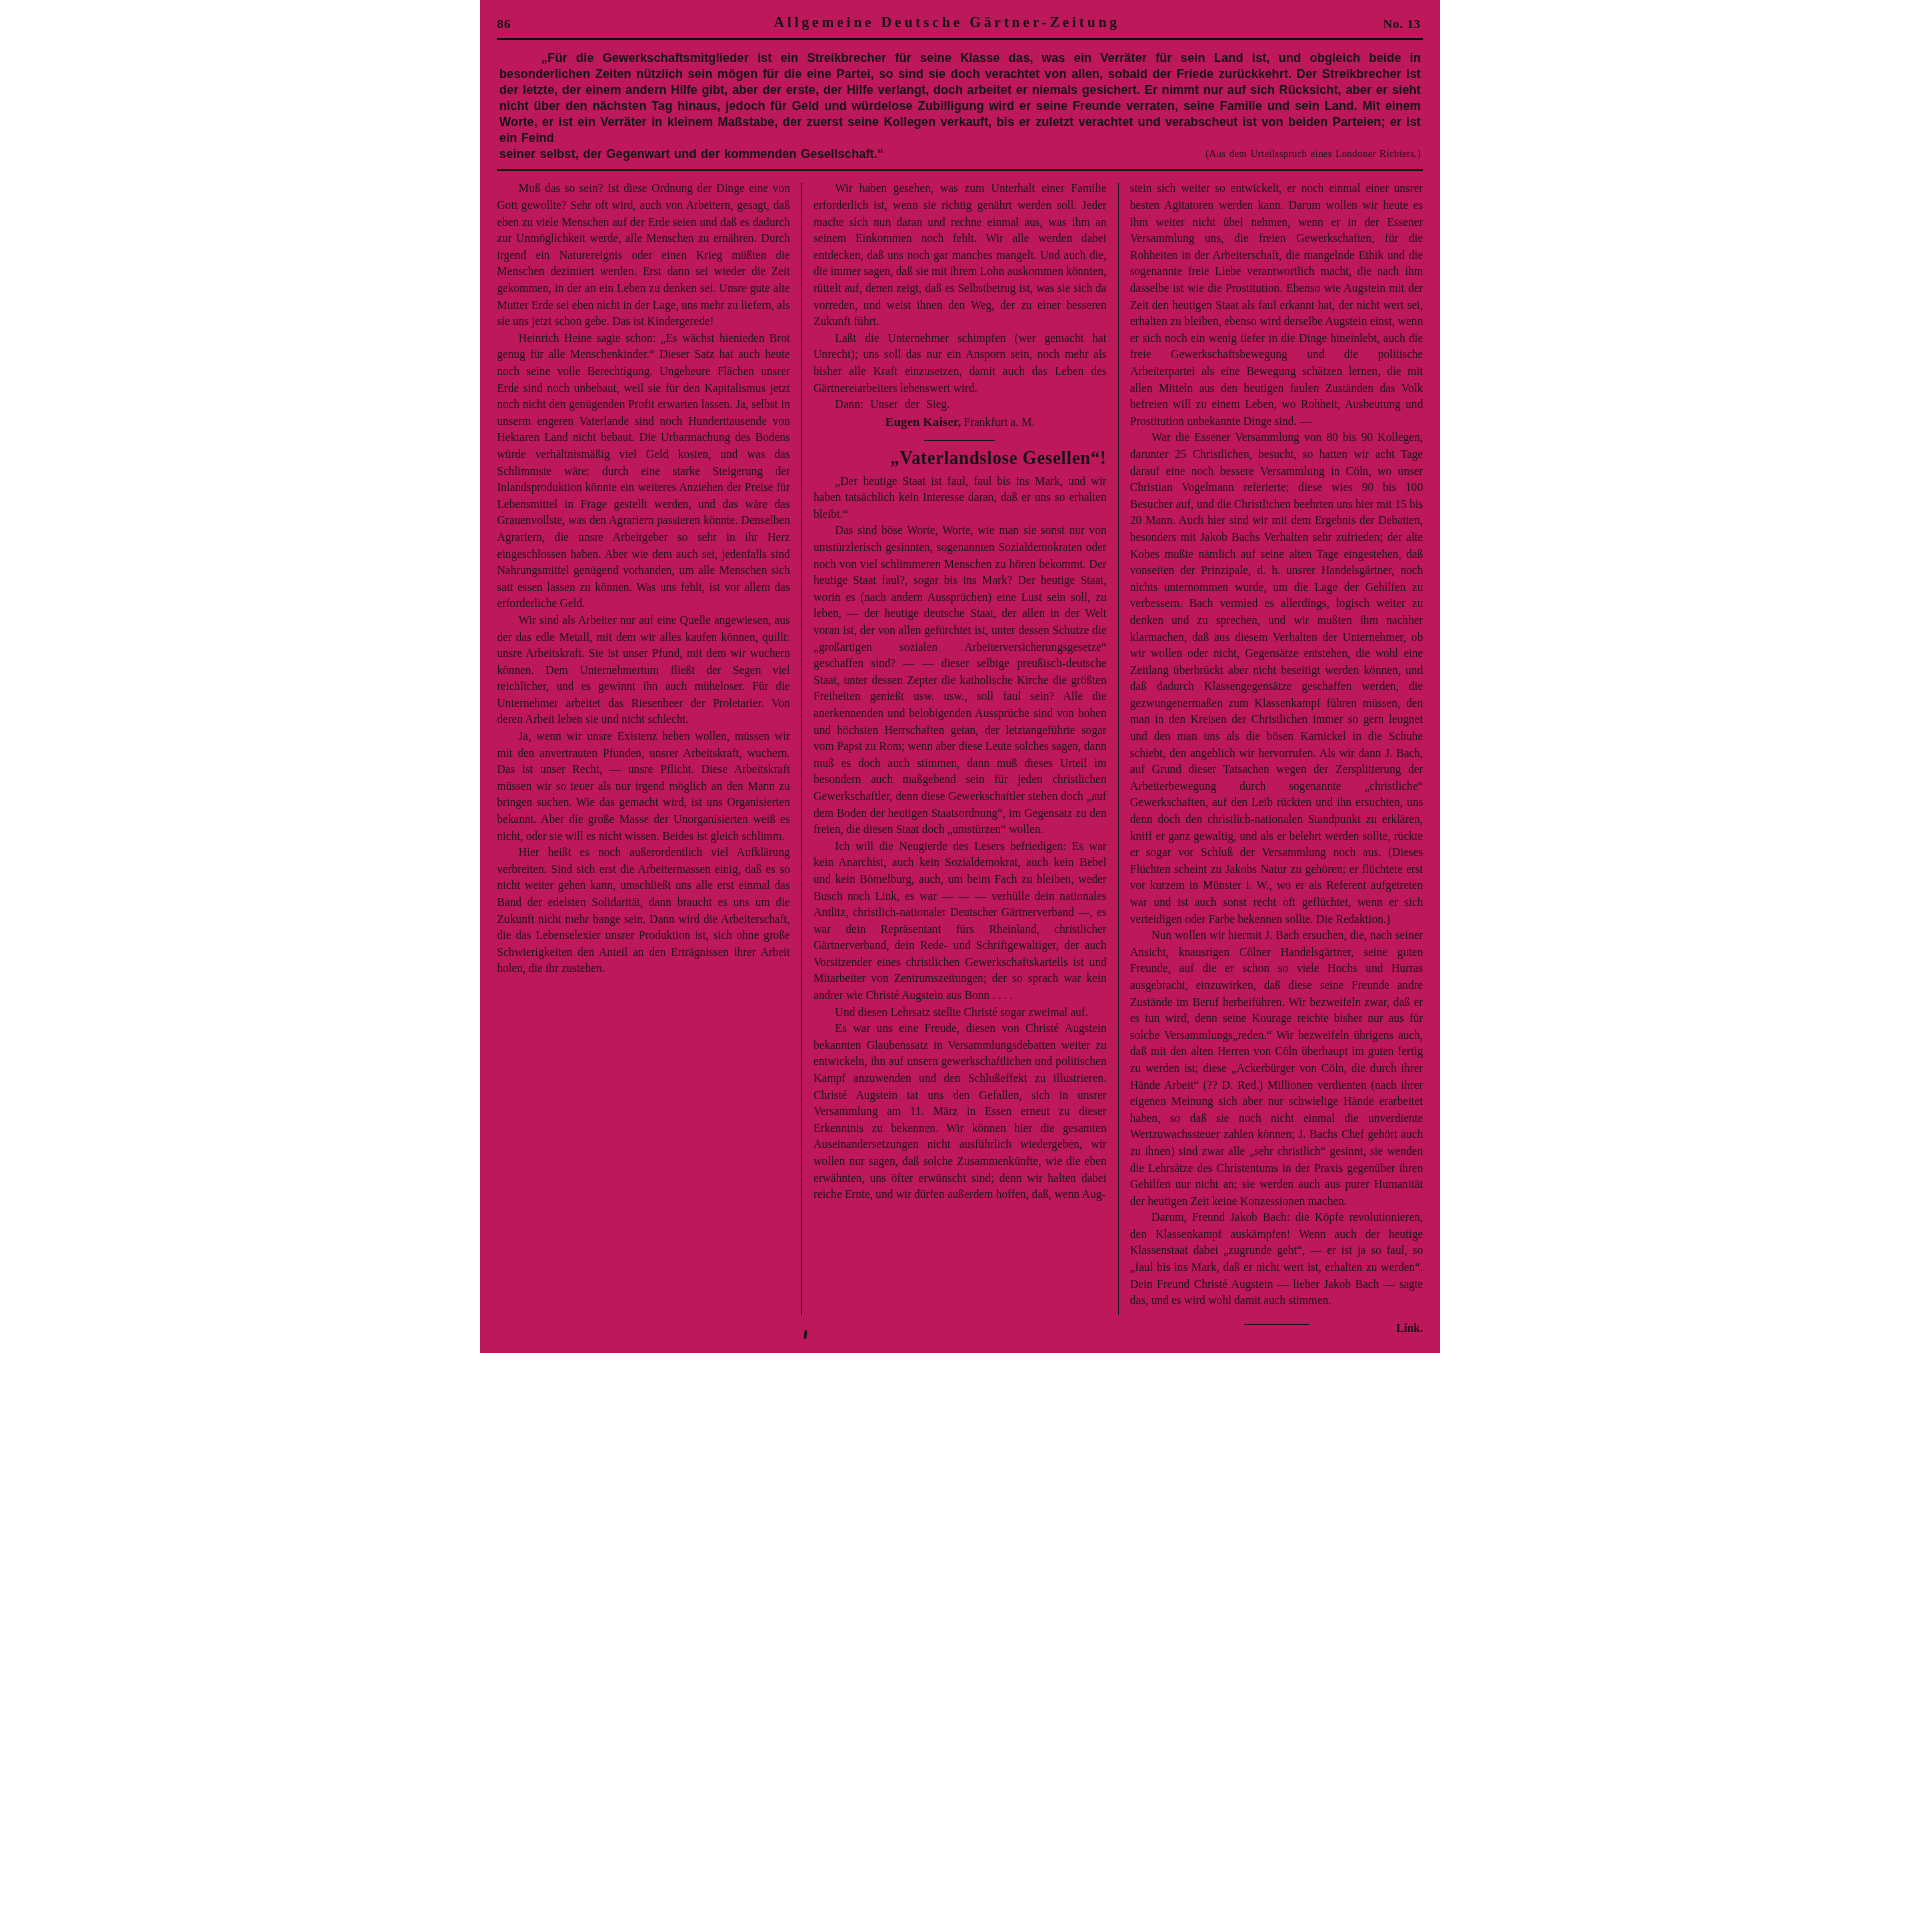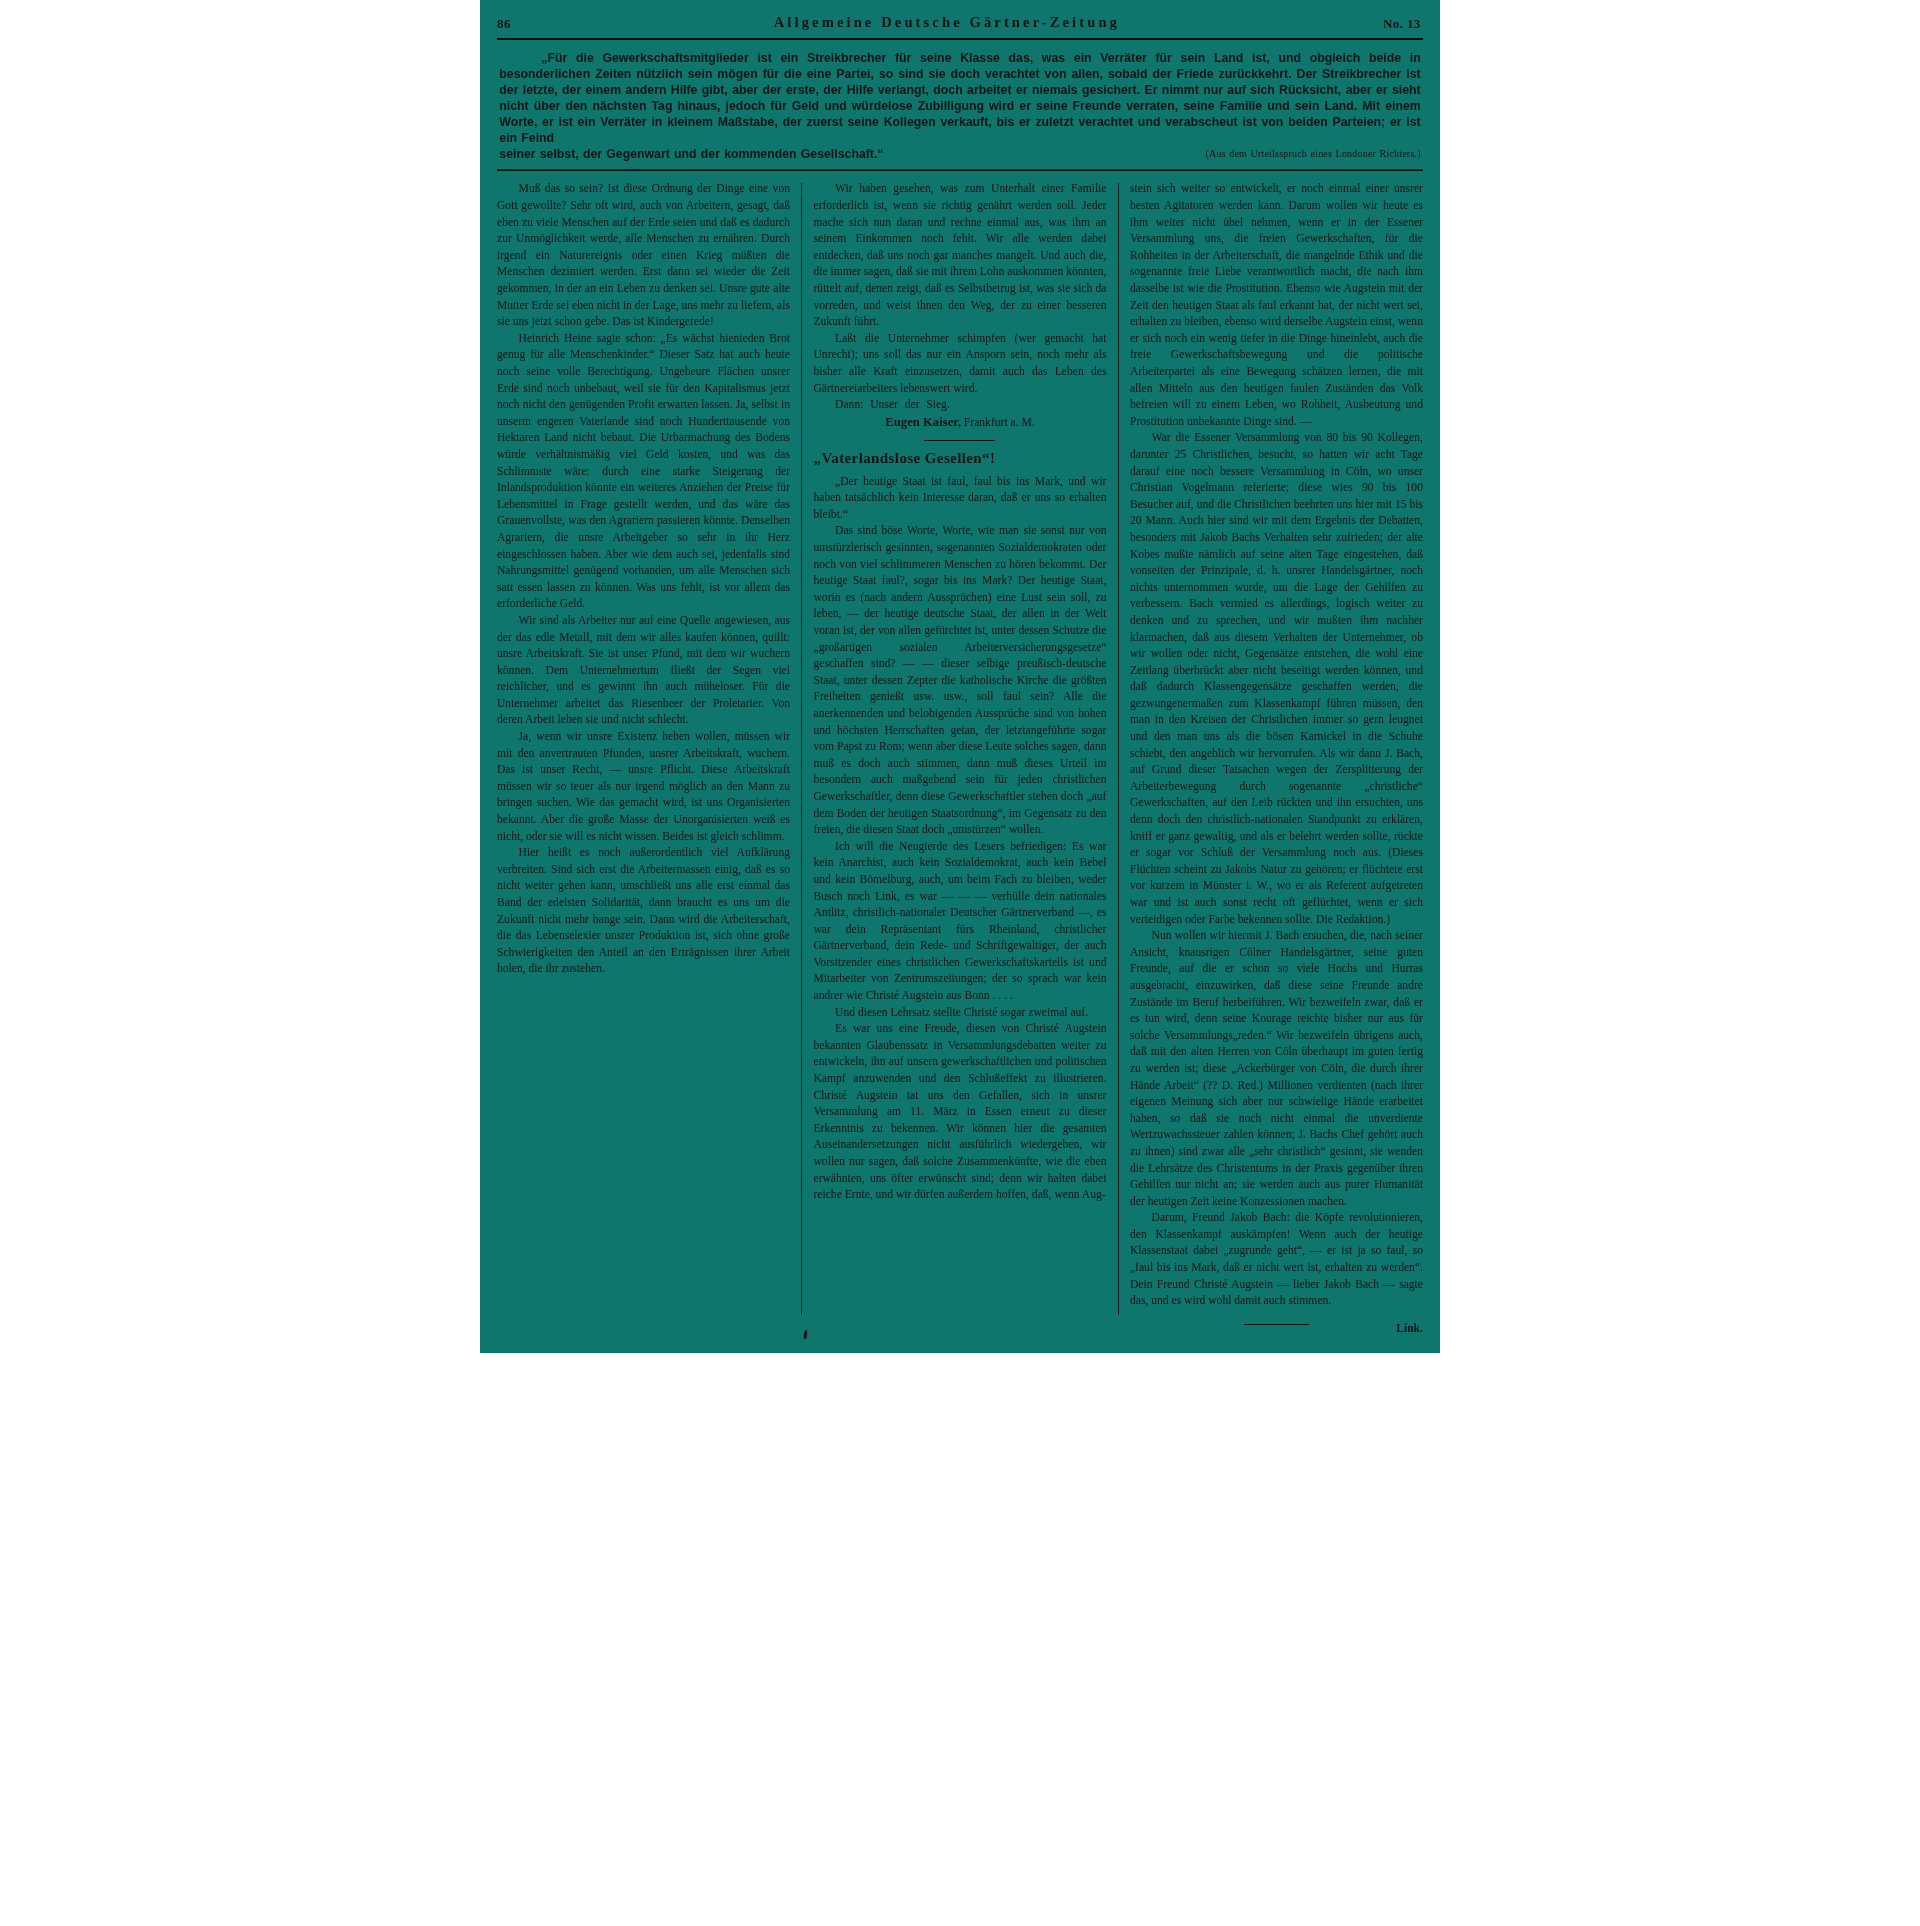--- a/index.html
+++ b/index.html
@@ -1,21 +1,21 @@
 <!DOCTYPE html>
 <html lang="de" style="font-size:6.2px"><head>
 <meta charset="utf-8">
 <style>
   html, body { margin: 0; padding: 0; background: #ffffff; }
   .page {
     position: relative;
     width: 960px;
     min-height: 1342px;
     margin: 0 auto;
-    background: #0f766e;
+    background: #be185d;
     color: #141414;
     padding: 13px 17px 0;
     box-sizing: border-box;
     font-family: "Liberation Serif", serif;
   }
   
   .masthead {
     display: flex;
     justify-content: space-between;
     align-items: flex-end;
@@ -94,24 +94,24 @@
     margin-top: 0.8px;
   }
   .signature-name { font-weight: bold; font-size: 12.7px; }
   .short-rule {
     width: 71px;
     height: 1.2px;
     background: #141414;
     margin: 8.5px auto 7px;
   }
   .article-headline {
-    font-size: 15px;
+    font-size: 18px;
     line-height: 21px;
     font-weight: bold;
-    text-align: left;
+    text-align: right;
     margin: 3.1px 0 4.6px;
     letter-spacing: 0.4px;
   }
   .link-signature { float: right; font-weight: bold; padding-left: 11.6px; margin-top: 28px; }
   .end-rule { margin-top: 14px; width: 65px; }
   .ink-speck {
     position: absolute;
     left: 324px;
     top: 1330px;
     width: 2.7px;

